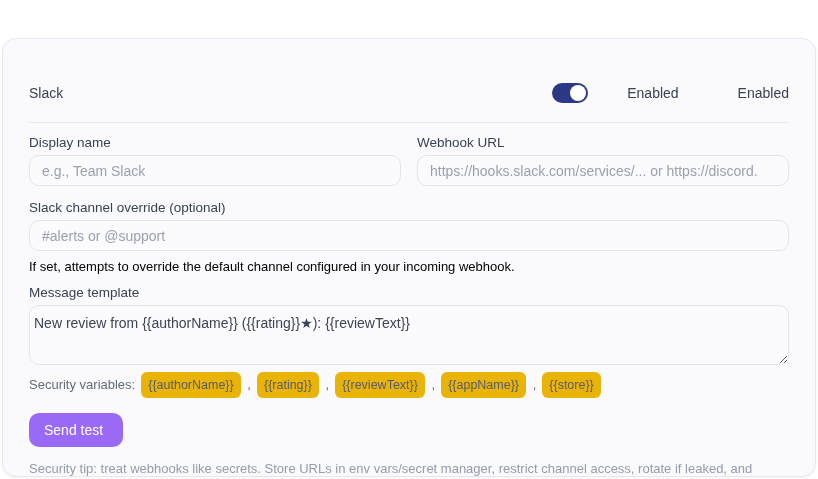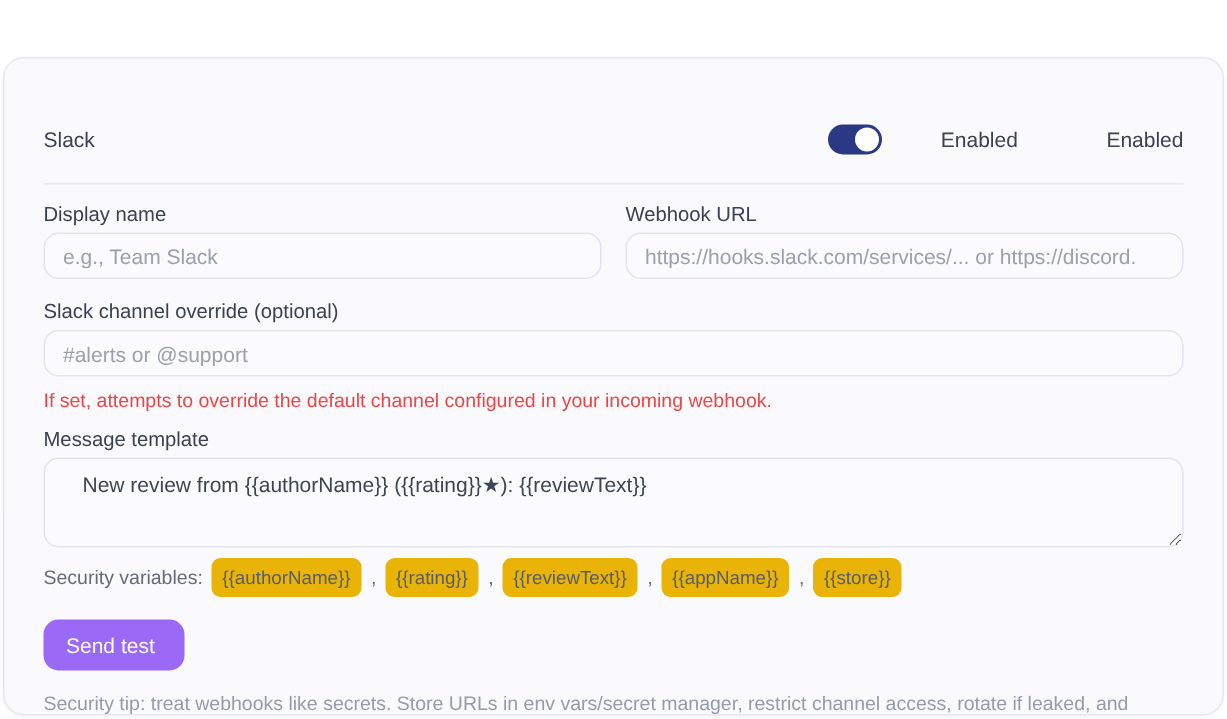--- a/index.html
+++ b/index.html
@@ -40,25 +40,25 @@
   label { display:block; font-size:13.5px; color:#3a4154; margin-bottom:5px; }
   input {
     width:100%; height:31px;
     border:1px solid #e3e3ee; border-radius:10px;
     background:#fbfbfe; padding:0 12px;
     font-size:14px; color:#3d4454; font-family:inherit; outline:none;
   }
   input::placeholder, textarea::placeholder { color:#9aa0ae; opacity:1; }
   .field.full { margin-top:14px; }
   .field.mt { margin-top:11px; }
-  .help { margin-top:8px; font-size:13px; color:#ef4444; }
+  .help { margin-top:8px; font-size:13px; color:#000000; }
   textarea {
     width:100%; height:60px;
     border:1px solid #e3e3ee; border-radius:10px;
-    background:#fbfbfe; padding:8px 25px;
+    background:#fbfbfe; padding:8px 4px;
     font-size:14px; color:#3d4454; font-family:inherit;
     line-height:1.35; resize:vertical; outline:none; display:block;
   }
   .variables { margin-top:7px; font-size:13px; color:#646b7a; line-height:22px; }
   .chip {
     display:inline-block; background:#eab308; border-radius:6px;
     padding:2px 7px; font-size:12.5px; color:#555c6b;
     font-family:inherit; margin-left:6px; vertical-align:baseline;
   }
   .sep { margin-left:3px; color:#646b7a; }

